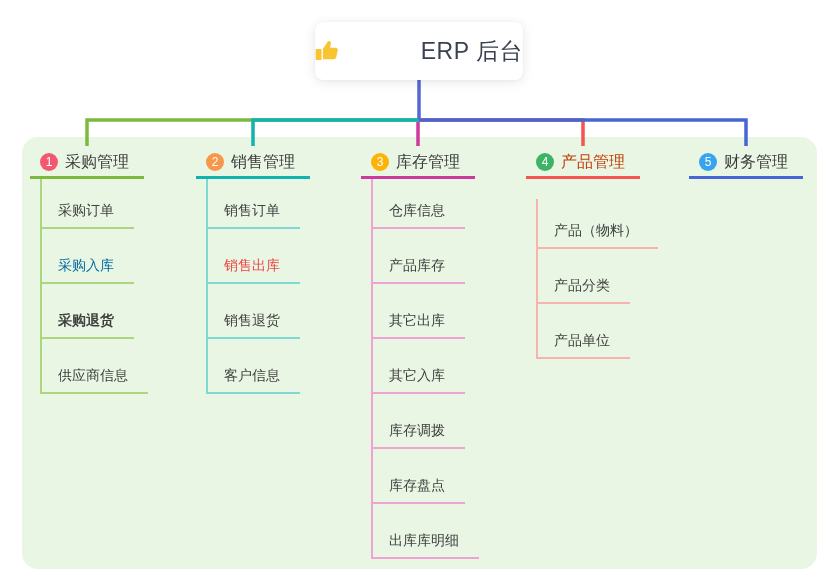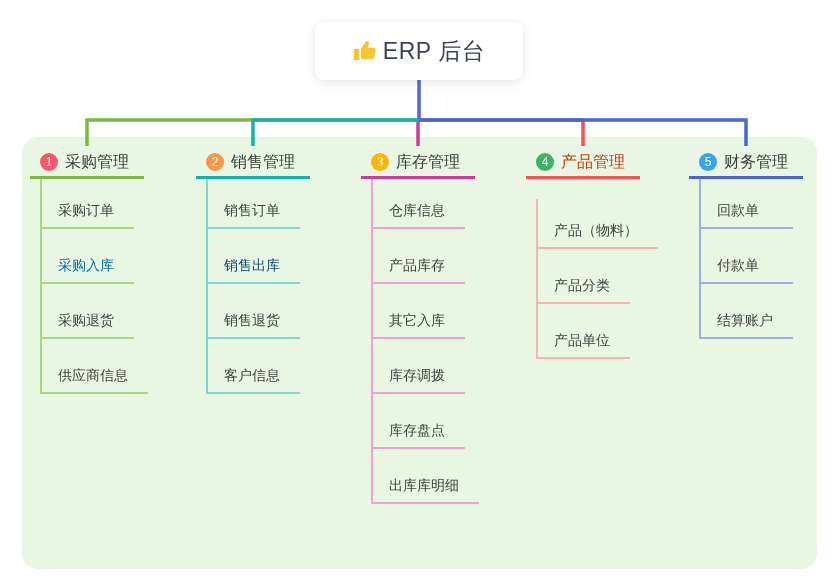--- a/index.html
+++ b/index.html
@@ -11,21 +11,21 @@
   .canvas{position:absolute;inset:0;}
   .panel{
     position:absolute;left:22px;top:137px;width:795px;height:432px;
     border-radius:16px;
   }
   .connectors{position:absolute;left:0;top:0;pointer-events:none;}
   .root-card{
     position:absolute;left:315px;top:22px;width:208px;height:58px;
     background:#ffffff;border-radius:8px;
     box-shadow:0 2px 12px rgba(0,0,0,0.10), 0 0 2px rgba(0,0,0,0.05);
-    display:flex;align-items:center;justify-content:center;gap:4px;
+    display:flex;align-items:center;justify-content:space-between;gap:4px;
     cursor:default;
   }
   .root-card .thumb{width:26px;height:26px;flex:0 0 auto;}
   .root-label{font-size:23px;font-weight:500;color:#3a4150;letter-spacing:0.5px;white-space:nowrap;}
   .branch{position:absolute;top:148px;}
   .branch-heading{
     box-sizing:border-box;height:31px;width:114px;
     display:flex;align-items:center;
     border-bottom:3px solid #888;
   }
@@ -75,59 +75,62 @@
           <span class="badge" style="background: rgb(244, 88, 110);">1</span>
           <span class="branch-label" style="color: rgb(60, 60, 60);">采购管理</span>
         </div>
         <div class="children" style="border-left-color: rgb(171, 213, 129);">
           <div class="child" style="border-bottom-color: rgb(171, 213, 129);">
             <span style="color: rgb(63, 63, 63);">采购订单</span>
           </div>
           <div class="child" style="border-bottom-color: rgb(171, 213, 129);">
             <span style="color: #0369a1;">采购入库</span>
           </div>
-          <div class="child" style="border-bottom-color: rgb(171, 213, 129);">
+          <div class="child" style="border-bottom-color: rgb(171, 213, 129); font-weight: bold;">
             <span style="color: rgb(63, 63, 63);">采购退货</span>
           </div>
           <div class="child" style="border-bottom-color: rgb(171, 213, 129);">
             <span style="color: rgb(63, 63, 63);">供应商信息</span>
           </div>
         </div>
       </div>
       <div class="branch" style="left: 196px; top: 148px;">
         <div class="branch-heading" style="border-bottom-color: rgb(16, 179, 174);">
           <span class="badge" style="background: rgb(248, 150, 75);">2</span>
           <span class="branch-label" style="color: rgb(60, 60, 60);">销售管理</span>
         </div>
         <div class="children" style="border-left-color: rgb(127, 216, 210);">
           <div class="child" style="border-bottom-color: rgb(127, 216, 210);">
             <span style="color: rgb(63, 63, 63);">销售订单</span>
           </div>
           <div class="child" style="border-bottom-color: rgb(127, 216, 210);">
-            <span style="color: #0c4a6e;">销售出库</span>
+            <span style="color: #ef4444;">销售出库</span>
           </div>
           <div class="child" style="border-bottom-color: rgb(127, 216, 210);">
             <span style="color: rgb(63, 63, 63);">销售退货</span>
           </div>
           <div class="child" style="border-bottom-color: rgb(127, 216, 210);">
             <span style="color: rgb(63, 63, 63);">客户信息</span>
           </div>
         </div>
       </div>
       <div class="branch" style="left: 361px; top: 148px;">
         <div class="branch-heading" style="border-bottom-color: rgb(205, 58, 158);">
           <span class="badge" style="background: rgb(255, 179, 6);">3</span>
           <span class="branch-label" style="color: rgb(60, 60, 60); text-align: center;">库存管理</span>
         </div>
         <div class="children" style="border-left-color: rgb(240, 162, 213);">
           <div class="child" style="border-bottom-color: rgb(240, 162, 213);">
             <span style="color: rgb(63, 63, 63);">仓库信息</span>
           </div>
           <div class="child" style="border-bottom-color: rgb(240, 162, 213);">
             <span style="color: rgb(63, 63, 63);">产品库存</span>
+          </div>
+          <div class="child" style="border-bottom-color: rgb(240, 162, 213);">
+            <span style="color: rgb(63, 63, 63);">其它出库</span>
           </div>
           <div class="child" style="border-bottom-color: rgb(240, 162, 213);">
             <span style="color: rgb(63, 63, 63);">其它入库</span>
           </div>
           <div class="child" style="border-bottom-color: rgb(240, 162, 213);">
             <span style="color: rgb(63, 63, 63);">库存调拨</span>
           </div>
           <div class="child" style="border-bottom-color: rgb(240, 162, 213);">
             <span style="color: rgb(63, 63, 63);">库存盘点</span>
           </div>
@@ -151,26 +154,15 @@
           <div class="child" style="border-bottom-color: rgb(249, 179, 174);">
             <span style="color: rgb(63, 63, 63);">产品单位</span>
           </div>
         </div>
       </div>
       <div class="branch" style="left: 689px; top: 148px;">
         <div class="branch-heading" style="border-bottom-color: rgb(71, 101, 211);">
           <span class="badge" style="background: rgb(54, 164, 239);">5</span>
           <span class="branch-label" style="color: rgb(60, 60, 60);">财务管理</span>
         </div>
-        <div class="children" style="border-left-color: rgb(159, 175, 224);">
-          <div class="child" style="border-bottom-color: rgb(159, 175, 224);">
-            <span style="color: rgb(63, 63, 63);">回款单</span>
-          </div>
-          <div class="child" style="border-bottom-color: rgb(159, 175, 224);">
-            <span style="color: rgb(63, 63, 63);">付款单</span>
-          </div>
-          <div class="child" style="border-bottom-color: rgb(159, 175, 224);">
-            <span style="color: rgb(63, 63, 63);">结算账户</span>
-          </div>
-        </div>
       </div>
     </div>
 </div>
 
 </body></html>

